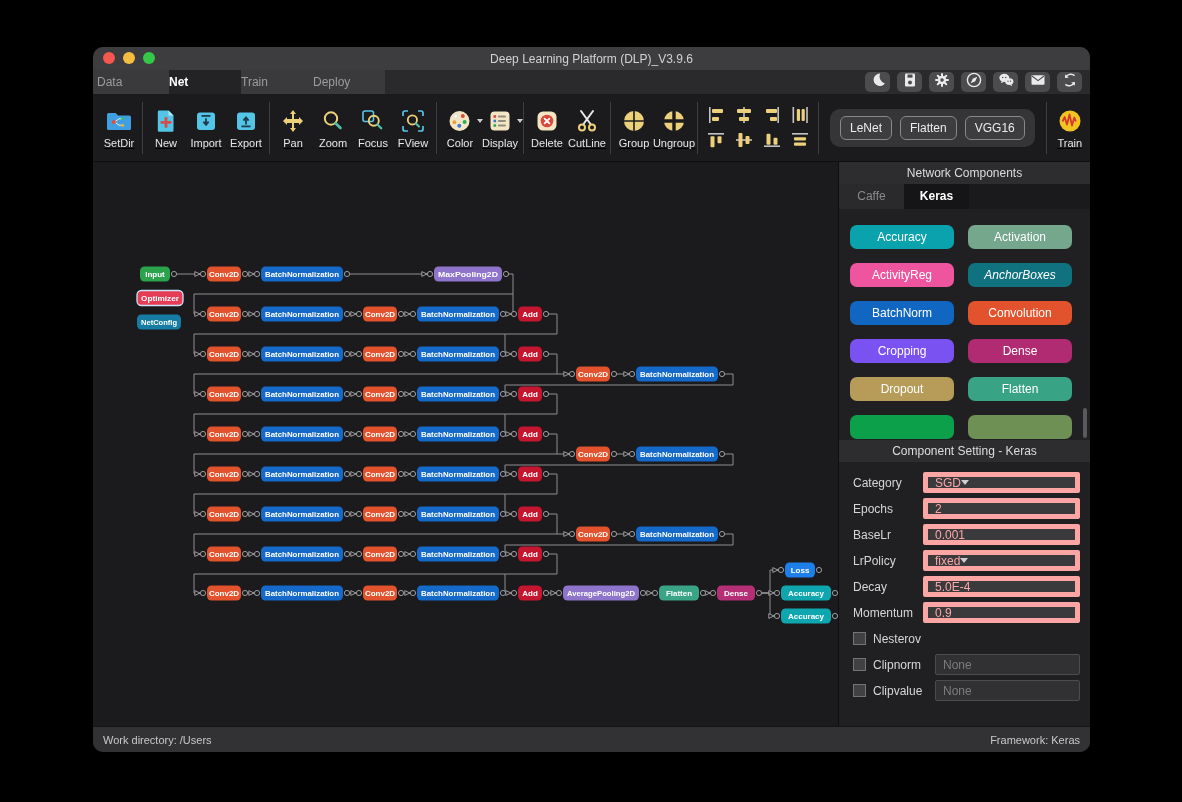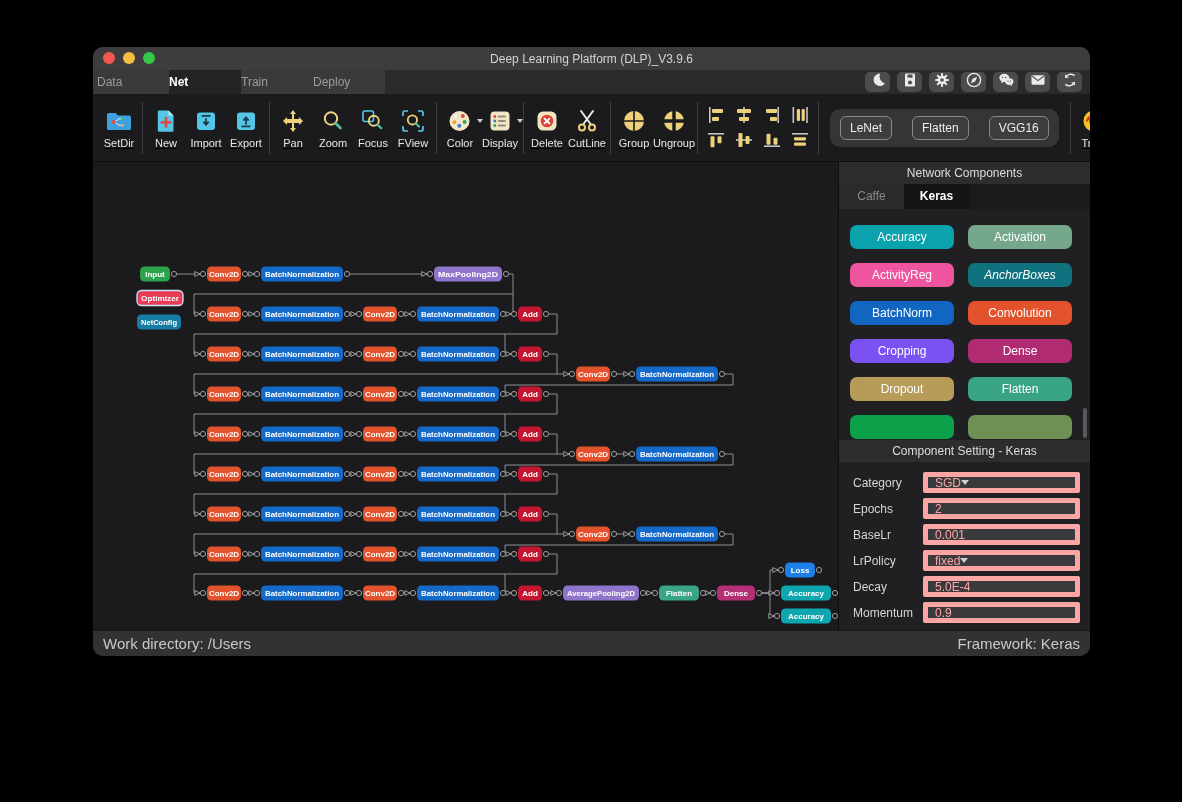--- a/index.html
+++ b/index.html
@@ -1,18 +1,18 @@
 <!DOCTYPE html>
 <html><head>
 <meta charset="utf-8">
 <style>
   html,body{margin:0;padding:0;}
   body{width:1182px;height:802px;background:#000;position:relative;overflow:hidden;
        font-family:"Liberation Sans",sans-serif;-webkit-font-smoothing:antialiased;}
-  .window{position:absolute;left:93px;top:47px;width:997px;height:609px;background:#1f1f21;
+  .window{position:absolute;left:93px;top:47px;width:997px;height:705px;background:#1f1f21;
           border-radius:10px;overflow:hidden;display:flex;flex-direction:column;
           box-shadow:0 25px 60px rgba(0,0,0,.65);}
   
   .titlebar{height:23px;background:#3d3d3f;position:relative;display:flex;align-items:center;flex:none;}
   .traffic{position:absolute;left:10px;top:5px;display:flex;gap:8px;}
   .traffic span{width:12px;height:12px;border-radius:50%;display:block;}
   .title{flex:1;text-align:center;font-size:12px;color:#d2d2d4;}
   
   .tabstrip{height:24px;background:#2a2a2c;display:flex;align-items:stretch;position:relative;flex:none;}
   .tabs-left{display:flex;padding-left:4px;background:#3a3a3c;}
@@ -23,21 +23,21 @@
   
   .toolbar{height:67px;background:#1b1b1d;display:flex;align-items:center;padding:0 6px;flex:none;border-bottom:1px solid #101012;}
   .tool{display:flex;flex-direction:column;align-items:center;justify-content:center;padding:0 3px;min-width:34px;gap:2px;position:relative;text-decoration:underline;}
   .tool .ticon{height:28px;display:flex;align-items:center;justify-content:center;}
   .tool .tlabel{font-size:11px;color:#e6e6e8;white-space:nowrap;}
   .caret-mini{position:absolute;top:12px;right:-3px;width:0;height:0;border-left:3.5px solid transparent;
               border-right:3.5px solid transparent;border-top:4px solid #cfcfcf;}
   .sep{width:1px;height:52px;background:#3e3e40;margin:0 3px;flex:none;}
   .align-grid{display:grid;grid-template-columns:repeat(4,22px);grid-template-rows:22px 22px;gap:3px 6px;margin:0 4px;}
   .align-btn{display:flex;align-items:center;justify-content:center;}
-  .preset-box{display:flex;gap:20px;background:#353537;border-radius:10px;padding:7px 10px;margin:0 8px;align-items:center;}
+  .preset-box{display:flex;gap:8px;background:#353537;border-radius:10px;padding:7px 10px;margin:0 8px;align-items:center;}
   .preset-btn{background:#3d3d3f;border:1px solid #88888a;border-radius:6px;color:#ececee;
               font-size:12px;padding:4px 9px;font-family:inherit;cursor:default;}
   
   .content{flex:1;display:flex;min-height:0;}
   .canvas{width:745px;flex:none;background:#1b1b1d;position:relative;overflow:hidden;}
   svg.graph{display:block;}
   svg.graph text{font-family:"Liberation Sans",sans-serif;font-size:8px;font-weight:bold;fill:#ffffff;pointer-events:none;}
   
   .rightpanel{width:252px;flex:none;box-sizing:border-box;background:#202022;border-left:1px solid #0e0e10;
               display:flex;flex-direction:column;}
@@ -55,21 +55,21 @@
   .set-label{width:70px;font-size:12px;color:#d6d6d8;flex:none;}
   .set-field{width:158px;height:21px;box-sizing:border-box;background:#3a3a3c;border:5px solid #fca5a5;border-radius:2px;
              display:flex;align-items:center;justify-content:flex-start;padding:0 7px;font-size:12px;color:#fca5a5;margin-left:auto;}
   .set-field .caret{width:0;height:0;border-left:4.5px solid transparent;border-right:4.5px solid transparent;
                     border-top:5px solid #cfcfd1;}
   .chk{width:11px;height:11px;background:#414143;border:1px solid #747476;flex:none;margin-right:7px;}
   .chk-label{font-size:12px;color:#d6d6d8;width:62px;flex:none;}
   .chk-input{background:#313133;border:1px solid #4c4c4e;color:#7c7c7e;justify-content:flex-start;}
   
   .statusbar{height:25px;background:#323234;border-top:1px solid #151517;display:flex;align-items:center;
-             justify-content:space-between;padding:0 10px;font-size:15px;color:#c8c8ca;flex:none;}
+             justify-content:space-between;padding:0 10px;font-size:11px;color:#c8c8ca;flex:none;}
 </style>
 </head>
 <body>
 
 <div class="window">
 
   <div class="titlebar">
     <div class="traffic">
       <span style="background: rgb(245, 87, 79);"></span>
       <span style="background: rgb(246, 189, 62);"></span>

